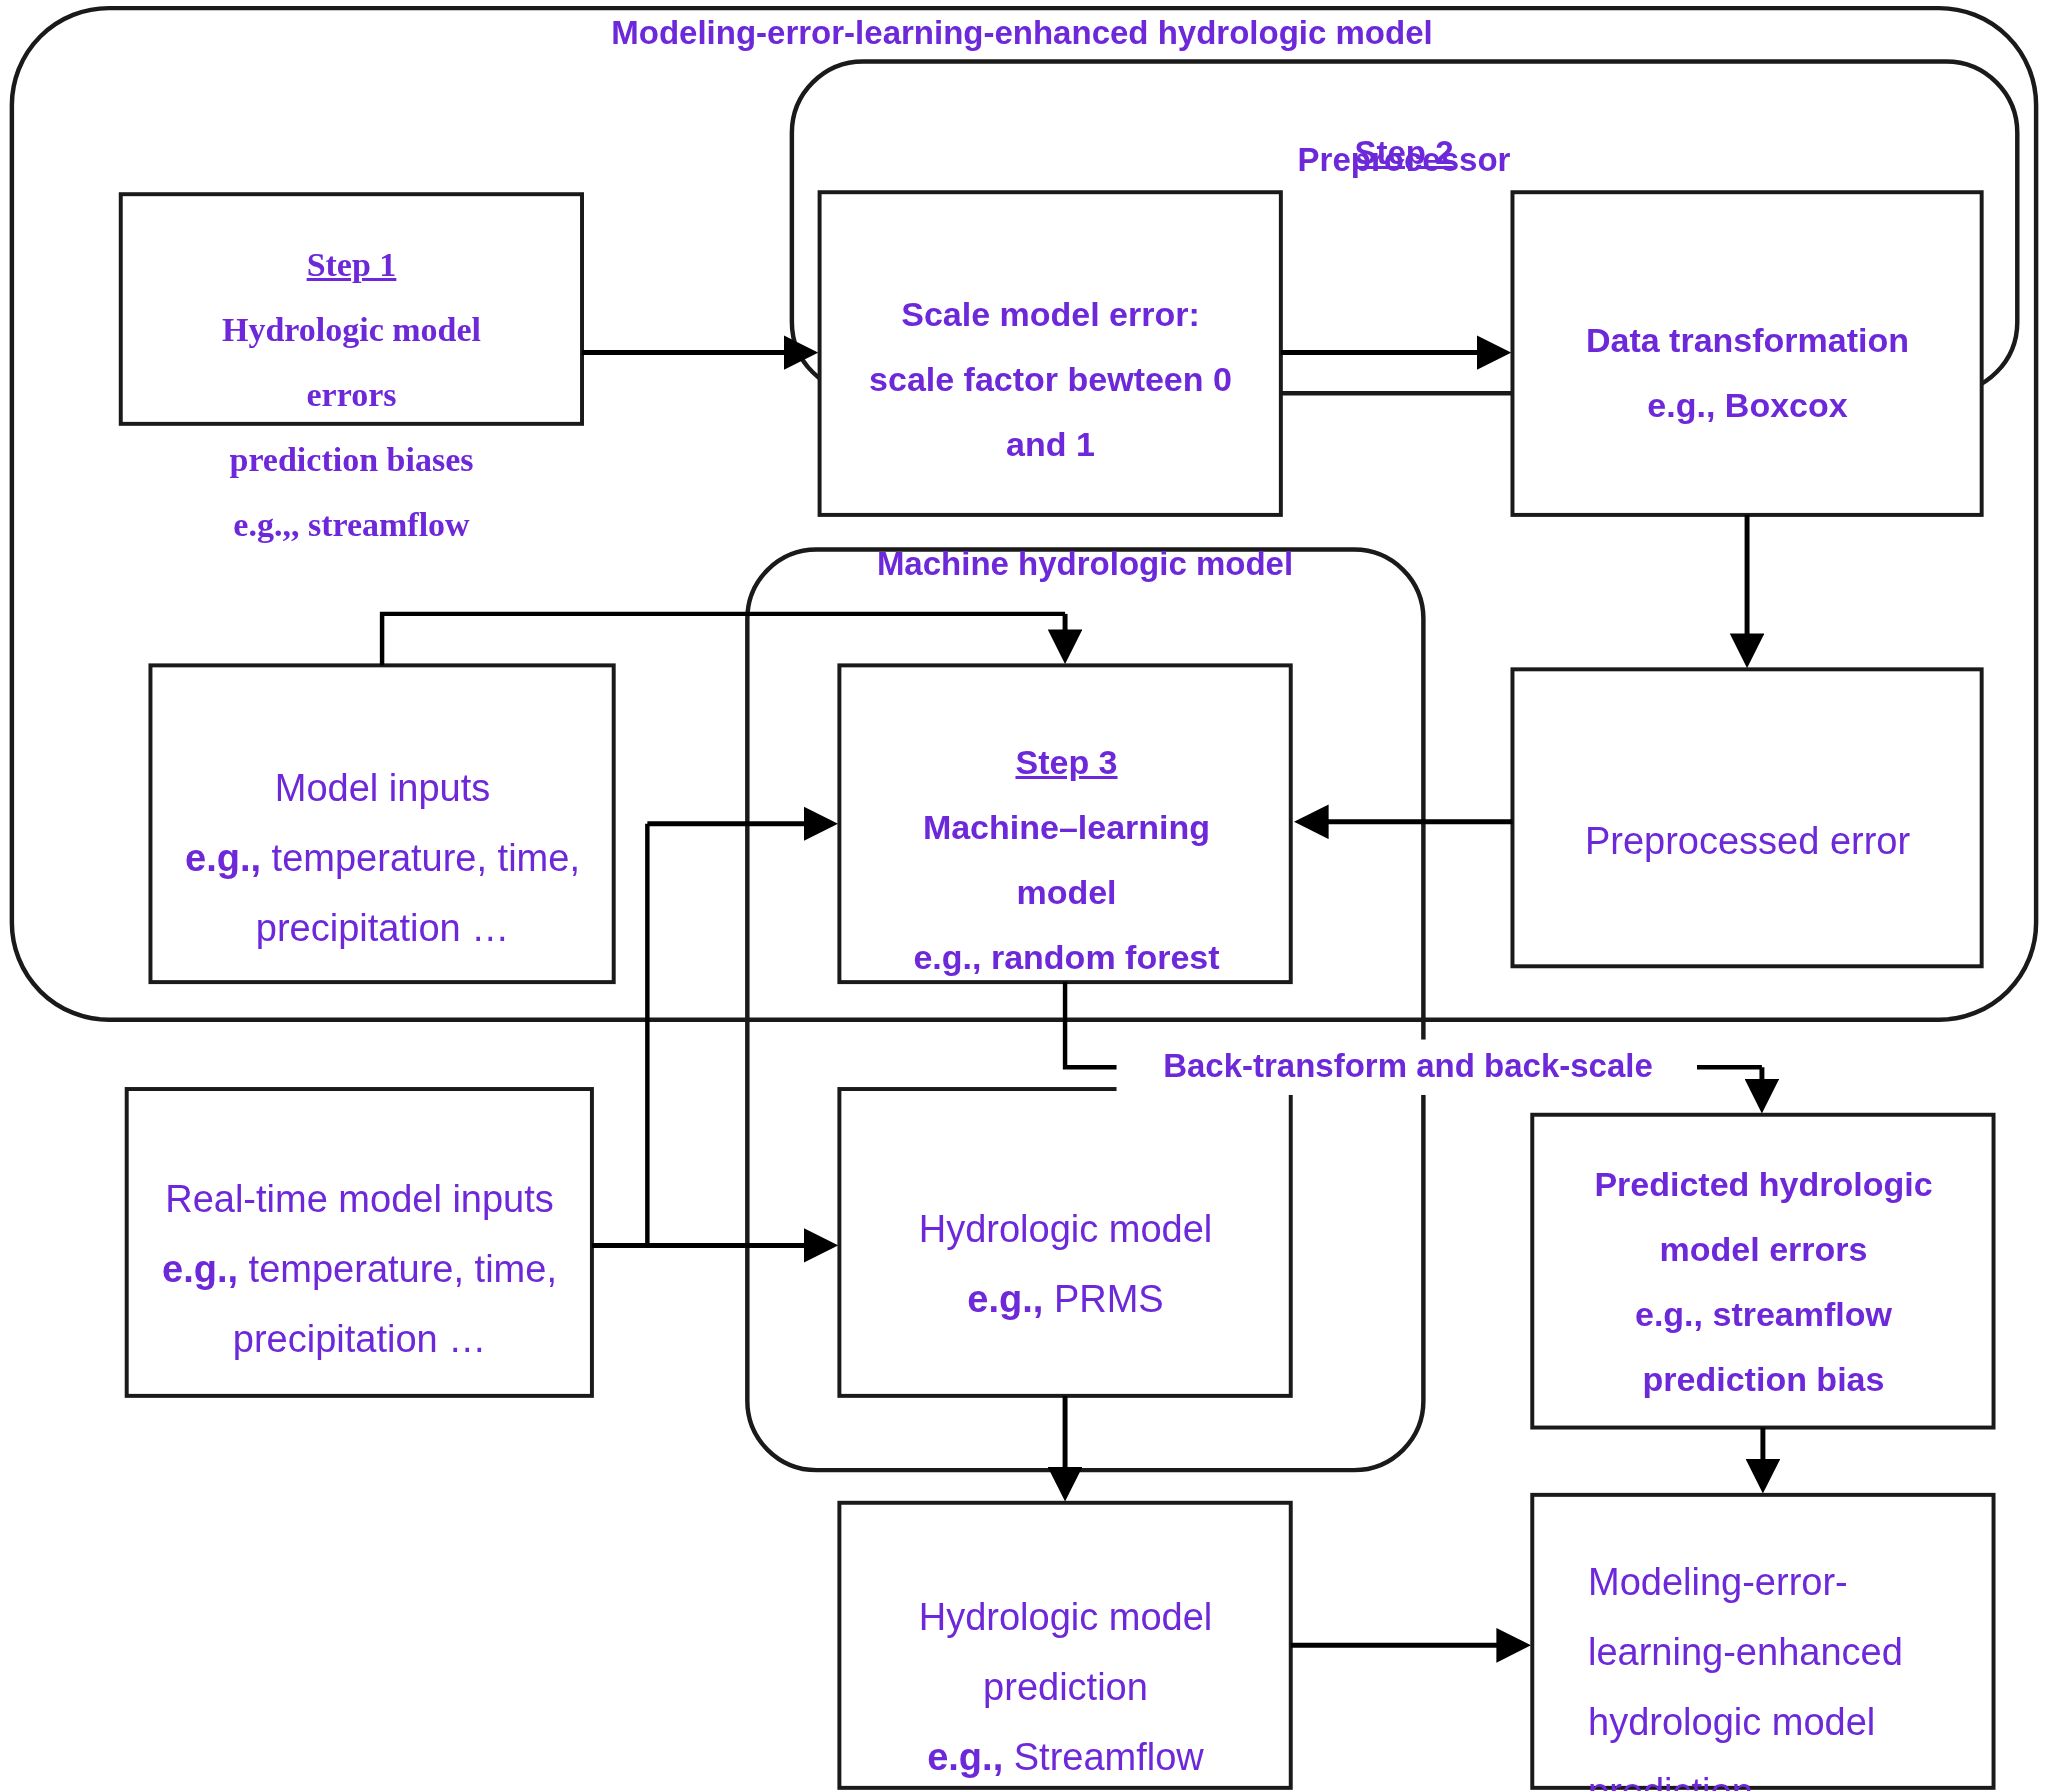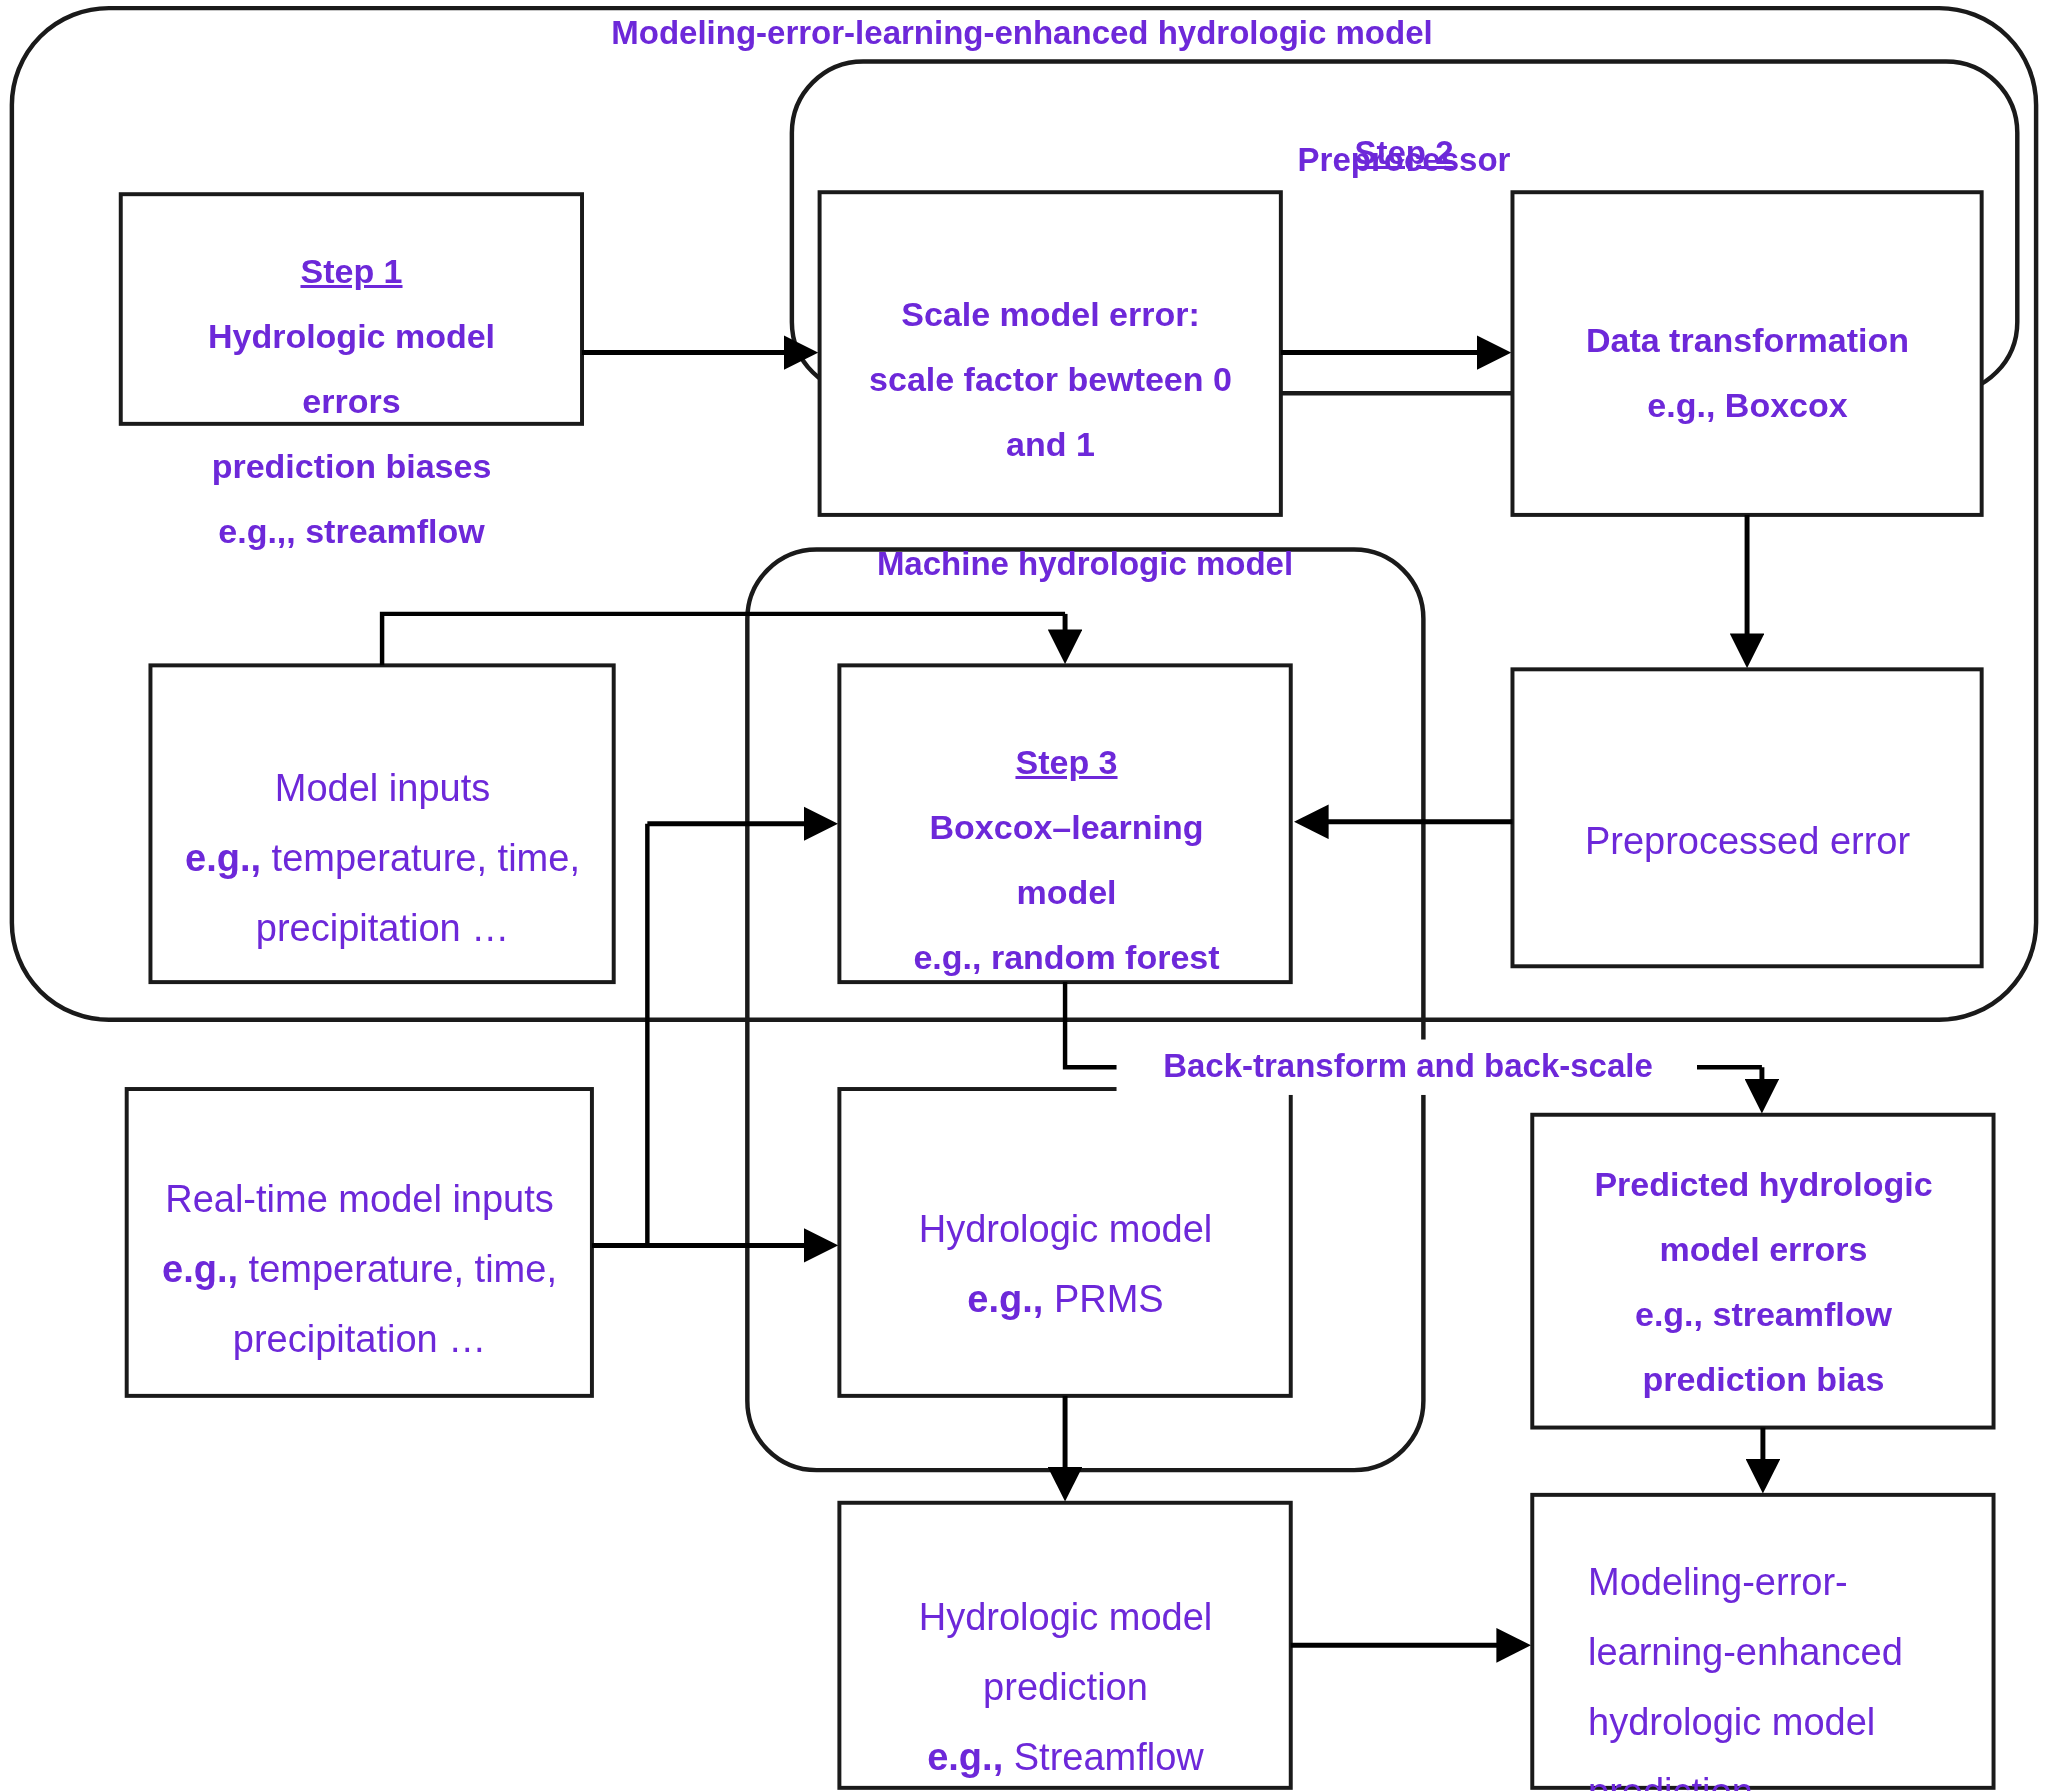--- a/index.html
+++ b/index.html
@@ -125,21 +125,21 @@
 
   <div class="label f-title" style="left:428px; top:12px; width:1188px;">Modeling-error-learning-enhanced hydrologic model</div>
 
   <div class="label f-group" style="left:1196px; top:89px; width:416px;">
     <span class="u">Step 2</span>
   </div>
   <div class="label f-group" style="left:1196px; top:139px; width:416px;">Preprocessor</div>
 
   <div class="label f-group" style="left:768px; top:543px; width:634px;">Machine hydrologic model</div>
 
-  <div class="label" style="left:121px; top:228px; width:461px;">
+  <div class="label" style="left:121px; top:222px; width:461px;font-family:Liberation Serif, serif;">
     <div class="f-box-bold u">Step 1</div>
     <div class="f-box-bold">Hydrologic model</div>
     <div class="f-box-bold">errors</div>
     <div class="f-box-bold">prediction biases</div>
     <div class="f-box-bold"><span>e.g.,,</span><span> streamflow</span></div>
   </div>
 
   <div class="label" style="left:820px; top:271px; width:461px;">
     <div class="f-box-bold">Scale model error:</div>
     <div class="f-box-bold">scale factor bewteen 0</div>
@@ -152,21 +152,21 @@
   </div>
 
   <div class="label" style="left:145px; top:743px; width:475px;">
     <div class="f-box-reg">Model inputs</div>
     <div class="f-box-reg"><span class="bold">e.g.,</span><span> temperature, time,</span></div>
     <div class="f-box-reg">precipitation …</div>
   </div>
 
   <div class="label" style="left:836px; top:719px; width:461px;">
     <div class="f-box-bold u">Step 3</div>
-    <div class="f-box-bold">Boxcox–learning</div>
+    <div class="f-box-bold">Machine–learning</div>
     <div class="f-box-bold">model</div>
     <div class="f-box-bold"><span>e.g.,</span><span>  random forest</span></div>
   </div>
 
   <div class="label" style="left:1513px; top:796px; width:469px;">
     <div class="f-box-reg">Preprocessed error</div>
   </div>
 
   <div class="label" style="left:121px; top:1154px; width:477px;">
     <div class="f-box-reg">Real-time model inputs</div>

